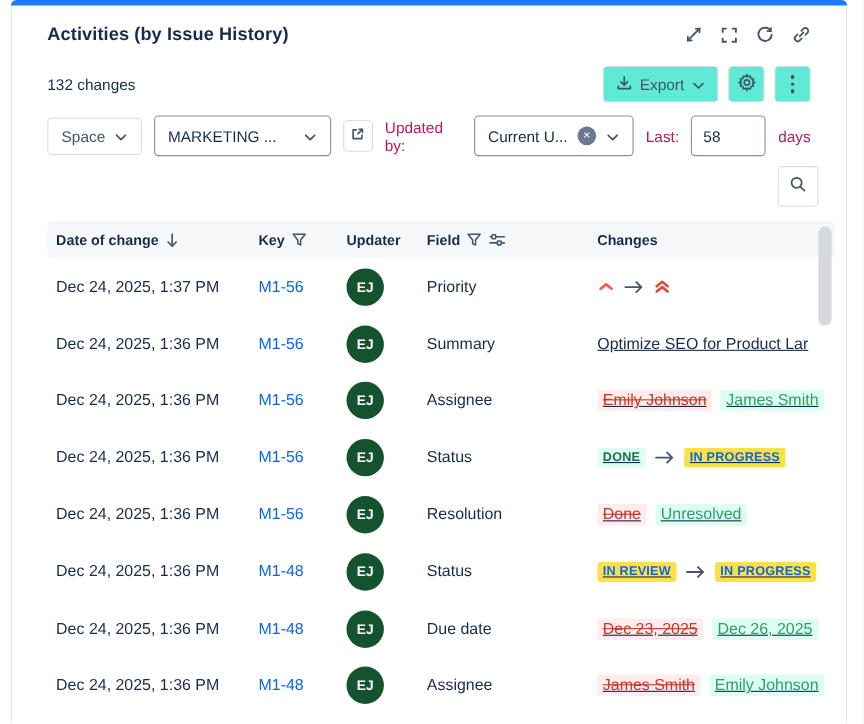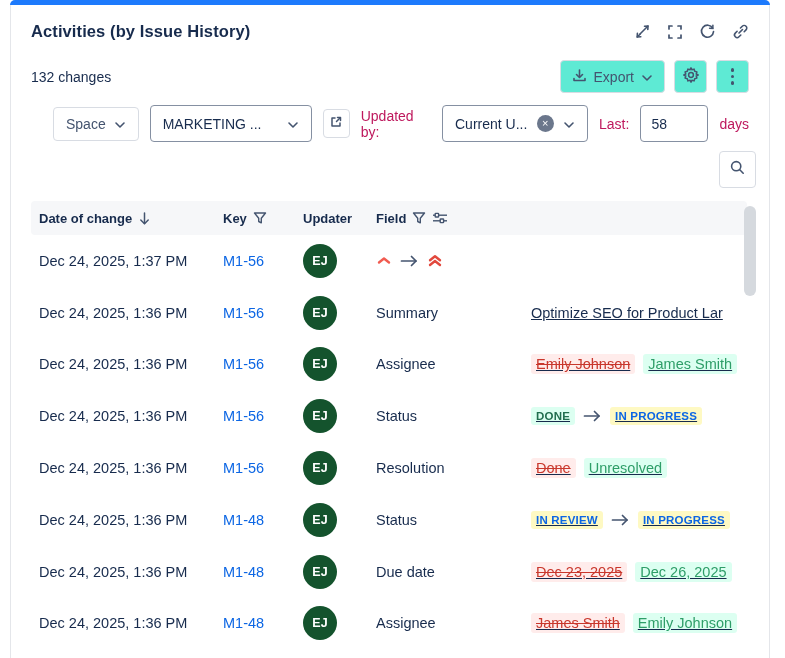--- a/index.html
+++ b/index.html
@@ -1,41 +1,41 @@
 <!DOCTYPE html>
 <html><head>
 <meta charset="utf-8">
 <style>
   * { margin:0; padding:0; box-sizing:border-box; }
   html,body { width:785px; height:658px; background:#ffffff; overflow:hidden;
     font-family:"Liberation Sans", sans-serif; color:#172B4D; }
   .card { position:absolute; left:10px; top:0; width:760px; height:658px;
     border:1px solid #E4E6EA; border-bottom:none; border-top:none;
-    border-radius:6px 6px 0 0; padding:0 20px; }
+    border-radius:6px 6px 0 0; padding:0 32px; }
   .accent-bar { position:absolute; top:0; left:-1px; right:-1px; height:5px;
     background:#1D7AFC; border-radius:6px 6px 0 0; }
 
   .title-row { display:flex; justify-content:space-between; align-items:center; margin-top:22px; }
   .panel-title { font-size:16.5px; font-weight:700; color:#172B4D; letter-spacing:.1px; }
   .win-icons { display:flex; gap:16px; align-items:center; }
   .win-icons svg { display:block; cursor:pointer; }
 
   .sub-row { display:flex; justify-content:space-between; align-items:center; margin-top:19px; }
   .changes-count { font-size:14px; color:#172B4D; }
   .sub-actions { display:flex; gap:9px; align-items:center; }
   .btn { display:flex; align-items:center; gap:7px; height:33px; padding:0 11px;
     background:#5eead4; border:1px solid #D8DCE3; border-radius:4px; font-size:14px;
     color:#44546F; cursor:pointer; }
   .icon-btn { width:33px; justify-content:center; padding:0; }
   .dots { display:flex; flex-direction:column; gap:3px; align-items:center; }
   .dots i { width:3.5px; height:3.5px; border-radius:50%; background:#44546F; }
 
   .filter-row { display:flex; align-items:center; margin-top:12px; gap:11px; font-size:14px; }
   .select-light { display:flex; align-items:center; gap:8px; height:34px; padding:0 12px;
-    border:1px solid #D8DCE3; border-radius:4px; background:#fff; color:#44546F; cursor:pointer;margin-left:22px; }
+    border:1px solid #D8DCE3; border-radius:4px; background:#fff; color:#44546F; cursor:pointer; }
   .select-dark { display:flex; align-items:center; justify-content:space-between; height:37px;
     padding:0 12px; border:1px solid #8590A2; border-radius:4px; background:#fff;
     color:#172B4D; cursor:pointer; }
   .proj-select { width:172px;text-align:center; }
   .user-select { width:155px; gap:8px; }
   .sq-btn { width:29px; height:29px; display:flex; align-items:center; justify-content:center;
     border:1px solid #D8DCE3; border-radius:4px; background:#fff; cursor:pointer; }
   .lbl { color:#be185d; }
   .days-input { width:68px; height:37px; border:1px solid #8590A2; border-radius:4px;
     padding:0 10px; font-size:14px; color:#172B4D; font-family:inherit; }
@@ -59,21 +59,21 @@
   .key-link { color:#0C66E4; text-decoration:none; cursor:pointer; font-size:14.5px; }
   .avatar { width:34px; height:34px; border-radius:50%; background:#14532d; color:#fff;
     font-size:12.5px; font-weight:700; display:flex; align-items:center; justify-content:center; }
   .cell-changes { display:flex; align-items:center; gap:8px; overflow:hidden; white-space:nowrap;text-decoration:underline; }
   .badge-removed { background:#FFECEB; color:#C9372C; text-decoration:line-through;
     padding:2px 5px; border-radius:3px; flex:0 0 auto; }
   .badge-added { background:#DCFFF1; color:#2E9E68; padding:2px 5px; border-radius:3px; flex:0 0 auto; }
   .status-badge { font-size:11.5px; font-weight:700; letter-spacing:.2px; padding:3px 5px;
     border-radius:3px; flex:0 0 auto; }
   .st-green { background:#DCFFF1; color:#216E4E; }
-  .st-blue  { background:#fef9c3; color:#0C66E4; }
+  .st-blue  { background:#fde047; color:#0C66E4; }
   .plain-text { color:#172B4D; }
   .chg-arrow { flex:0 0 auto; display:flex; }
 
   .scroll-thumb { position:absolute; right:13px; top:206px; width:12px; height:90px;
     border-radius:6px; background:#D5D9DE; cursor:grab; }
 </style>
 </head>
 <body>
 
 <div class="card">
@@ -209,28 +209,32 @@
         <svg width="14" height="14" viewBox="0 0 14 14" fill="none" stroke="#44546F" stroke-width="1.4" stroke-linejoin="round">
             <path d="M1.5 2 H12.5 L8.3 7.2 V11.8 L5.7 10.5 V7.2 Z"></path>
           </svg>
         <svg width="16" height="14" viewBox="0 0 16 14" fill="none" stroke="#44546F" stroke-width="1.4">
             <path d="M1 4.2 H15"></path>
             <rect x="3.2" y="2.4" width="3.4" height="3.6" rx="0.6" fill="#F6F7F9"></rect>
             <path d="M1 9.8 H15"></path>
             <rect x="8.2" y="8" width="3.4" height="3.6" rx="0.6" fill="#F6F7F9"></rect>
           </svg>
       </div>
+      <div class="th">
+        <span>Changes</span>
+      </div>
     </div>
     <div id="tbody">
         <div class="trow">
           <div>Dec 24, 2025, 1:37 PM</div>
           <div><a class="key-link">M1-56</a></div>
           <div>
             <span class="avatar">EJ</span>
           </div>
+          <div>Priority</div>
           <div class="cell-changes">
             <span style="display:flex">
               <svg width="16" height="15" viewBox="0 0 16 15" fill="none" stroke="#F15B50" stroke-width="2.4" stroke-linecap="round" stroke-linejoin="round">
                 <path d="M3 9.5 L8 5.5 L13 9.5"></path>
               </svg>
             </span>
             <span class="chg-arrow">
               <svg width="19" height="12" viewBox="0 0 19 12" fill="none" stroke="#44546F" stroke-width="1.7" stroke-linecap="round" stroke-linejoin="round">
                 <path d="M1.5 6 H16"></path>
                 <path d="M11.5 1.5 L16 6 L11.5 10.5"></path>

